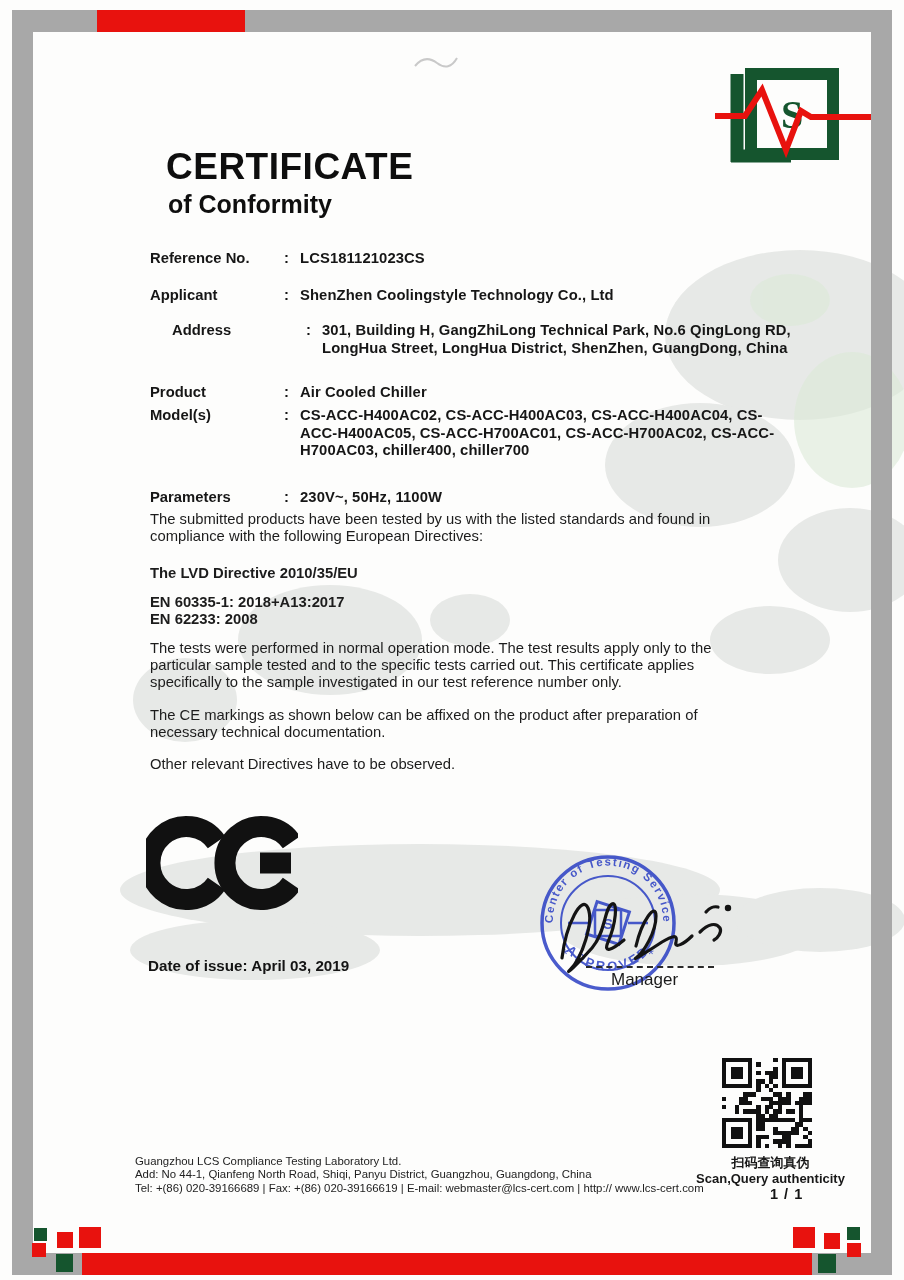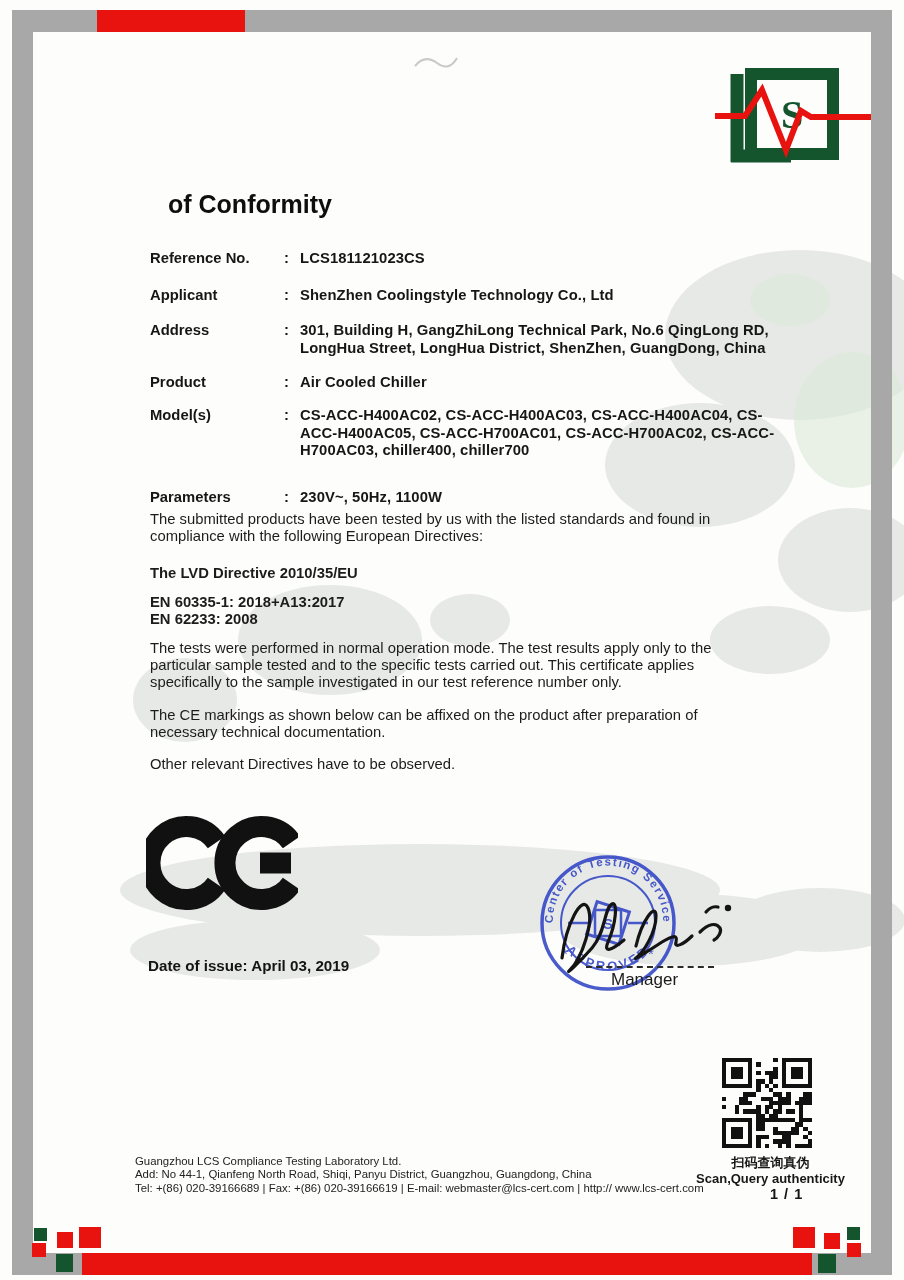--- a/index.html
+++ b/index.html
@@ -74,38 +74,39 @@
       <svg width="165" height="102" viewBox="0 0 165 102">
         <g stroke="#15552e" fill="none">
           <rect x="36" y="8" width="82" height="80" stroke-width="12"></rect>
           <path d="M22,8 V96 M16,90 H76" stroke-width="13"></path>
         </g>
         <text x="77" y="62" font-size="40" font-weight="700" fill="#15552e" text-anchor="middle" font-family="Liberation Serif, serif">S</text>
         <path d="M0,50 L30,50 L47,24 L71,84 L86,45 L96,51 L163,51" stroke="#e8120e" stroke-width="6" fill="none"></path>
       </svg>
     </div>
 
+    <div class="title">CERTIFICATE</div>
     <div class="subtitle">of Conformity</div>
 
     <div class="frow" style="top:250px;">
       <div>Reference No.</div>
       <div>:</div>
       <div class="fvalue">LCS181121023CS</div>
     </div>
     <div class="frow" style="top:287px;">
       <div>Applicant</div>
       <div>:</div>
       <div class="fvalue">ShenZhen Coolingstyle Technology Co., Ltd</div>
     </div>
-    <div class="frow" style="top:322px;">
+    <div class="frow" style="top:322px;margin-left:22px;">
       <div>Address</div>
       <div>:</div>
       <div class="fvalue">301, Building H, GangZhiLong Technical Park, No.6 QingLong RD, LongHua Street, LongHua District, ShenZhen, GuangDong, China</div>
     </div>
-    <div class="frow" style="top:374px;">
+    <div class="frow" style="top:384px;">
       <div>Product</div>
       <div>:</div>
       <div class="fvalue">Air Cooled Chiller</div>
     </div>
     <div class="frow" style="top:407px;">
       <div>Model(s)</div>
       <div>:</div>
       <div class="fvalue">CS-ACC-H400AC02, CS-ACC-H400AC03, CS-ACC-H400AC04, CS-ACC-H400AC05, CS-ACC-H700AC01, CS-ACC-H700AC02, CS-ACC-H700AC03, chiller400, chiller700</div>
     </div>
     <div class="frow" style="top:489px;">

